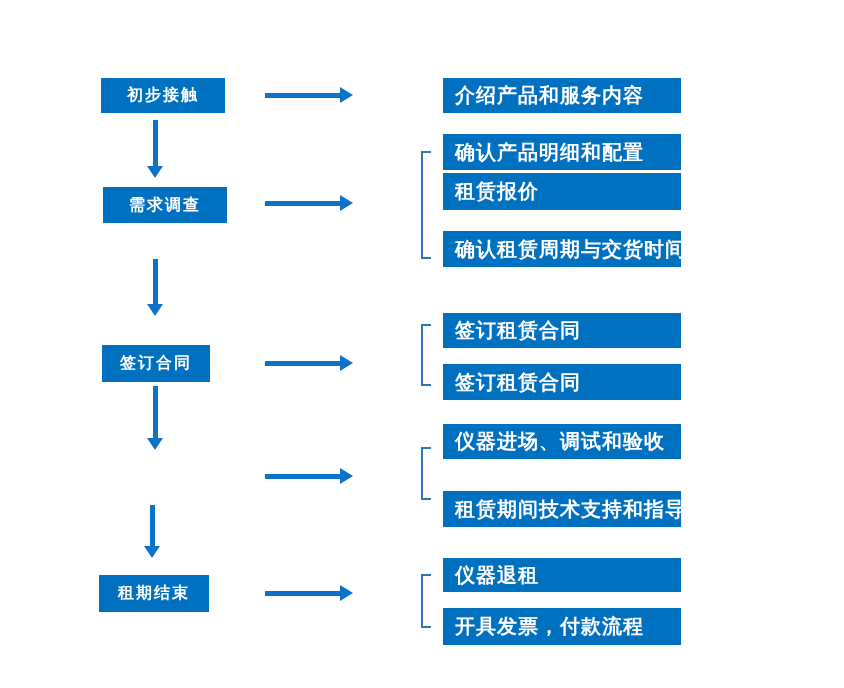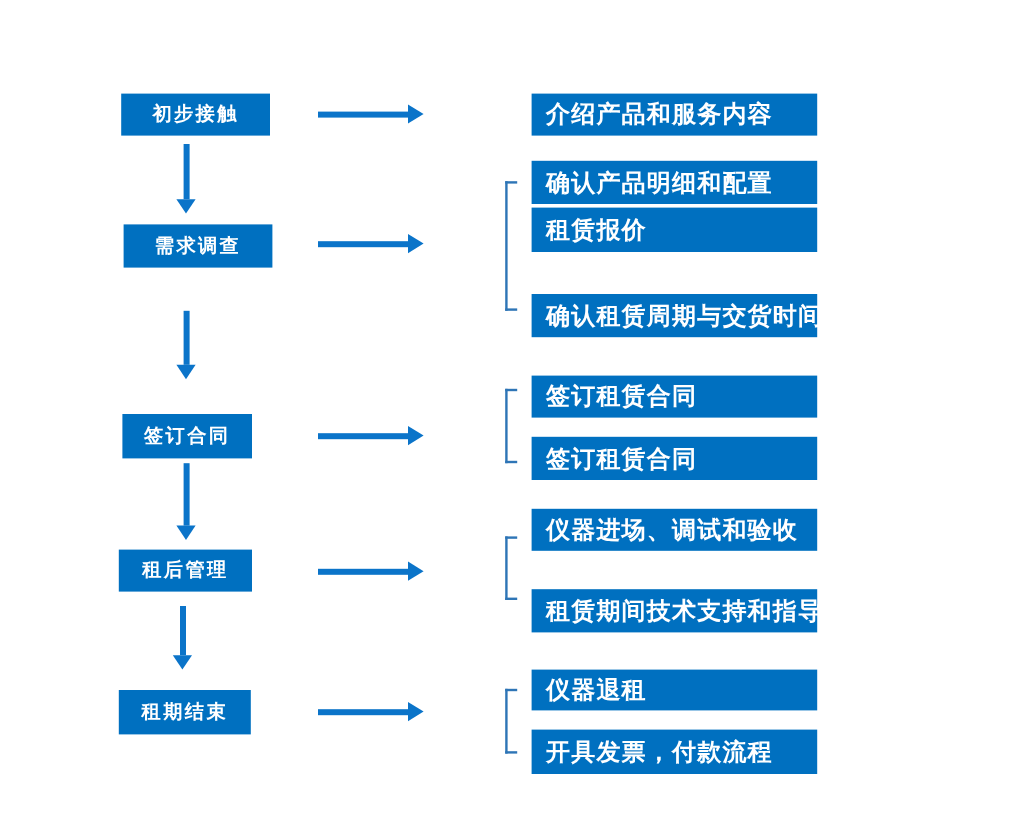--- a/index.html
+++ b/index.html
@@ -79,21 +79,20 @@
 </style>
 </head>
 <body>
 
 <div class="canvas">
 
 
   <div class="step-box" style="left:101px; top:78px;  width:124px; height:35px;">初步接触</div>
   <div class="step-box" style="left:103px; top:187px; width:124px; height:36px;">需求调查</div>
   <div class="step-box" style="left:102px; top:345px; width:108px; height:37px;">签订合同</div>
-  <div class="step-box" style="left:99px;  top:458px; width:111px; height:35px;">租后管理</div>
   <div class="step-box" style="left:99px;  top:575px; width:110px; height:37px;">租期结束</div>
 
   <div class="v-arrow" style="left:147px; top:120px; height:58px;">
     <div class="bar"></div>
       <div class="head"></div>
   </div>
   <div class="v-arrow" style="left:147px; top:259px; height:57px;">
     <div class="bar"></div>
       <div class="head"></div>
   </div>
@@ -128,21 +127,21 @@
   </div>
 
   <div class="bracket" style="top:151px; height:108px;"></div>
   <div class="bracket" style="top:324px; height:62px;"></div>
   <div class="bracket" style="top:447px; height:53px;"></div>
   <div class="bracket" style="top:574px; height:54px;"></div>
 
   <div class="detail-box" style="top:78px;  height:35px;">介绍产品和服务内容</div>
   <div class="detail-box" style="top:134px; height:36px;">确认产品明细和配置</div>
   <div class="detail-box" style="top:173px; height:37px;">租赁报价</div>
-  <div class="detail-box" style="top:245px; height:36px;">确认租赁周期与交货时间</div>
+  <div class="detail-box" style="top:231px; height:36px;">确认租赁周期与交货时间</div>
   <div class="detail-box" style="top:313px; height:35px;">签订租赁合同</div>
   <div class="detail-box" style="top:364px; height:36px;">签订租赁合同</div>
   <div class="detail-box" style="top:424px; height:35px;">仪器进场、调试和验收</div>
   <div class="detail-box" style="top:491px; height:36px;">租赁期间技术支持和指导</div>
   <div class="detail-box" style="top:558px; height:34px;">仪器退租</div>
   <div class="detail-box" style="top:608px; height:37px;">开具发票，付款流程</div>
 
 </div>
 
 </body></html>

